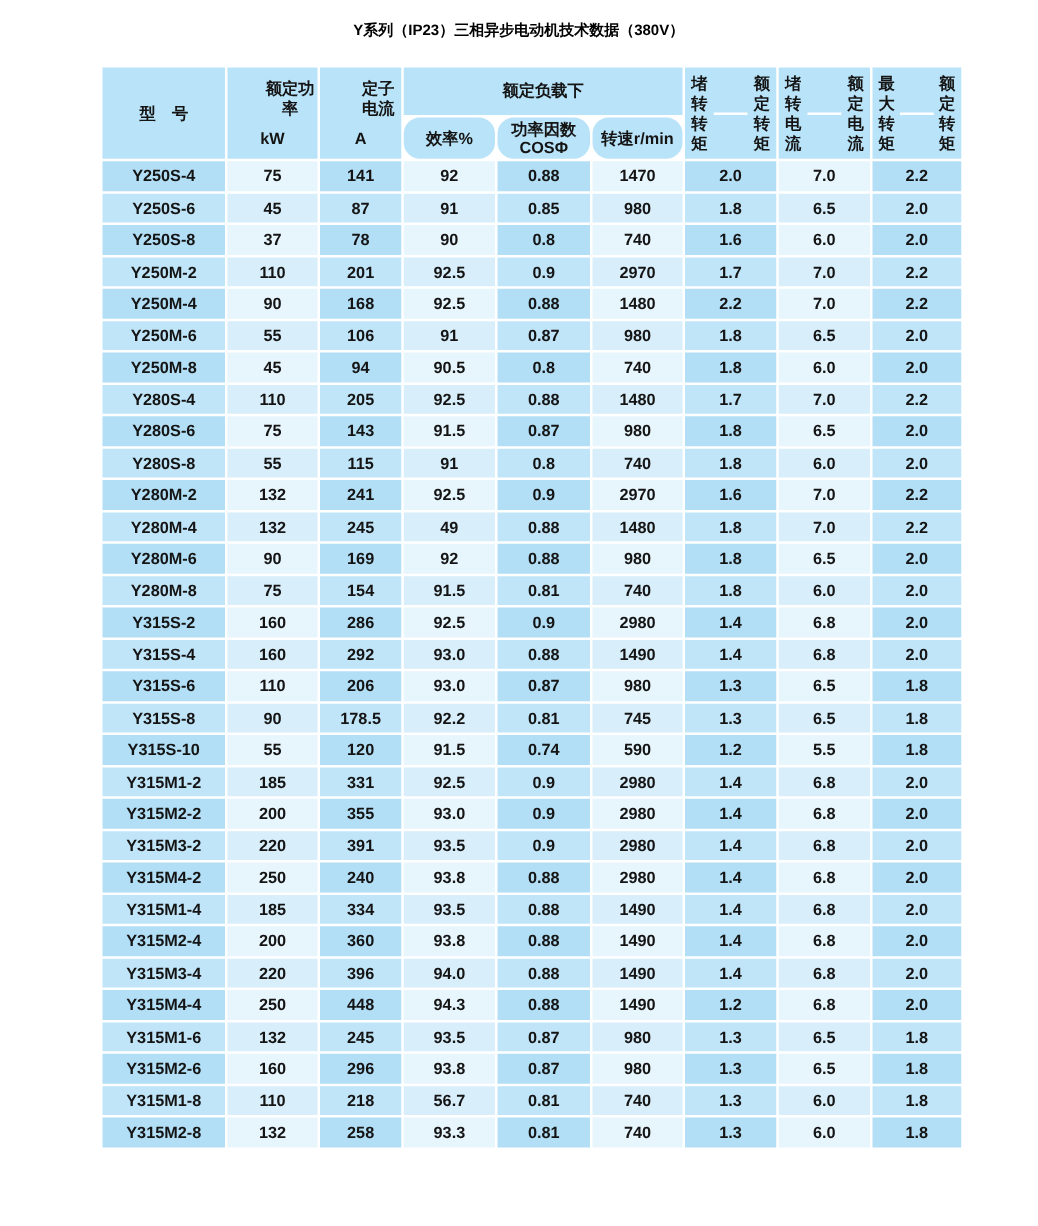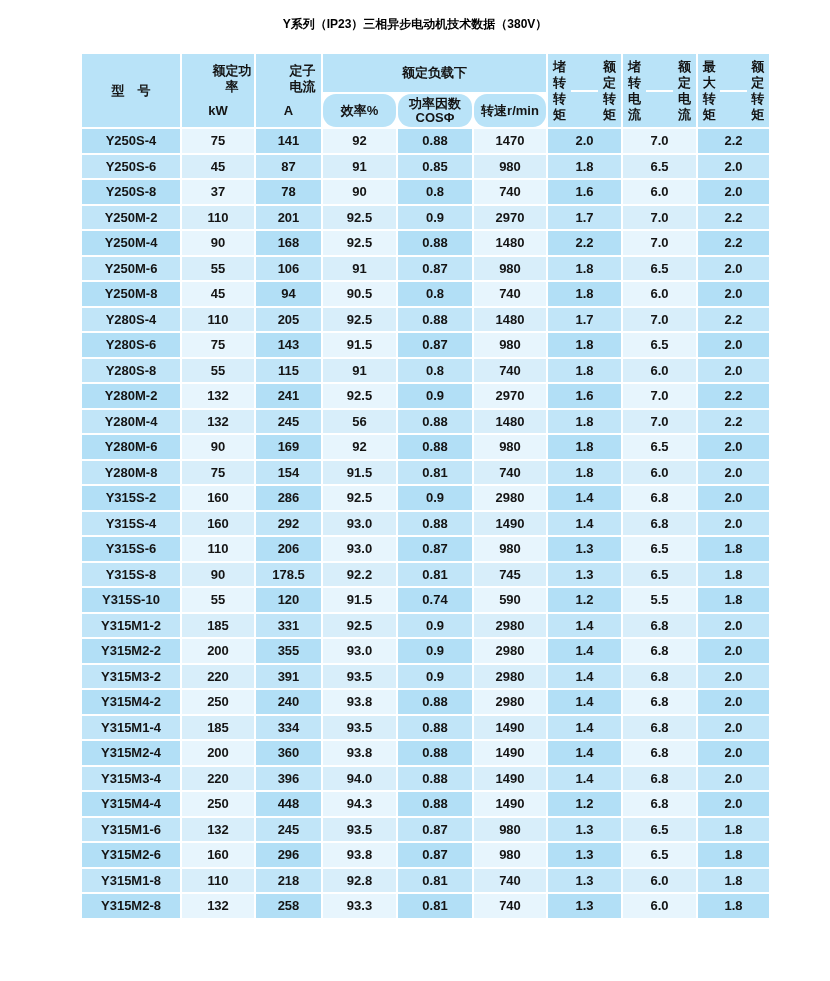--- a/index.html
+++ b/index.html
@@ -264,21 +264,21 @@
           <td class="dark">0.9</td>
           <td class="lite">2970</td>
           <td class="dark">1.6</td>
           <td class="lite">7.0</td>
           <td class="dark">2.2</td>
         </tr>
         <tr>
           <td class="dark alt">Y280M-4</td>
           <td class="lite alt">132</td>
           <td class="dark alt">245</td>
-          <td class="lite alt">56</td>
+          <td class="lite alt">49</td>
           <td class="dark alt">0.88</td>
           <td class="lite alt">1480</td>
           <td class="dark alt">1.8</td>
           <td class="lite alt">7.0</td>
           <td class="dark alt">2.2</td>
         </tr>
         <tr>
           <td class="dark">Y280M-6</td>
           <td class="lite">90</td>
           <td class="dark">169</td>
@@ -462,21 +462,21 @@
           <td class="dark">0.87</td>
           <td class="lite">980</td>
           <td class="dark">1.3</td>
           <td class="lite">6.5</td>
           <td class="dark">1.8</td>
         </tr>
         <tr>
           <td class="dark alt">Y315M1-8</td>
           <td class="lite alt">110</td>
           <td class="dark alt">218</td>
-          <td class="lite alt">92.8</td>
+          <td class="lite alt">56.7</td>
           <td class="dark alt">0.81</td>
           <td class="lite alt">740</td>
           <td class="dark alt">1.3</td>
           <td class="lite alt">6.0</td>
           <td class="dark alt">1.8</td>
         </tr>
         <tr>
           <td class="dark">Y315M2-8</td>
           <td class="lite">132</td>
           <td class="dark">258</td>

